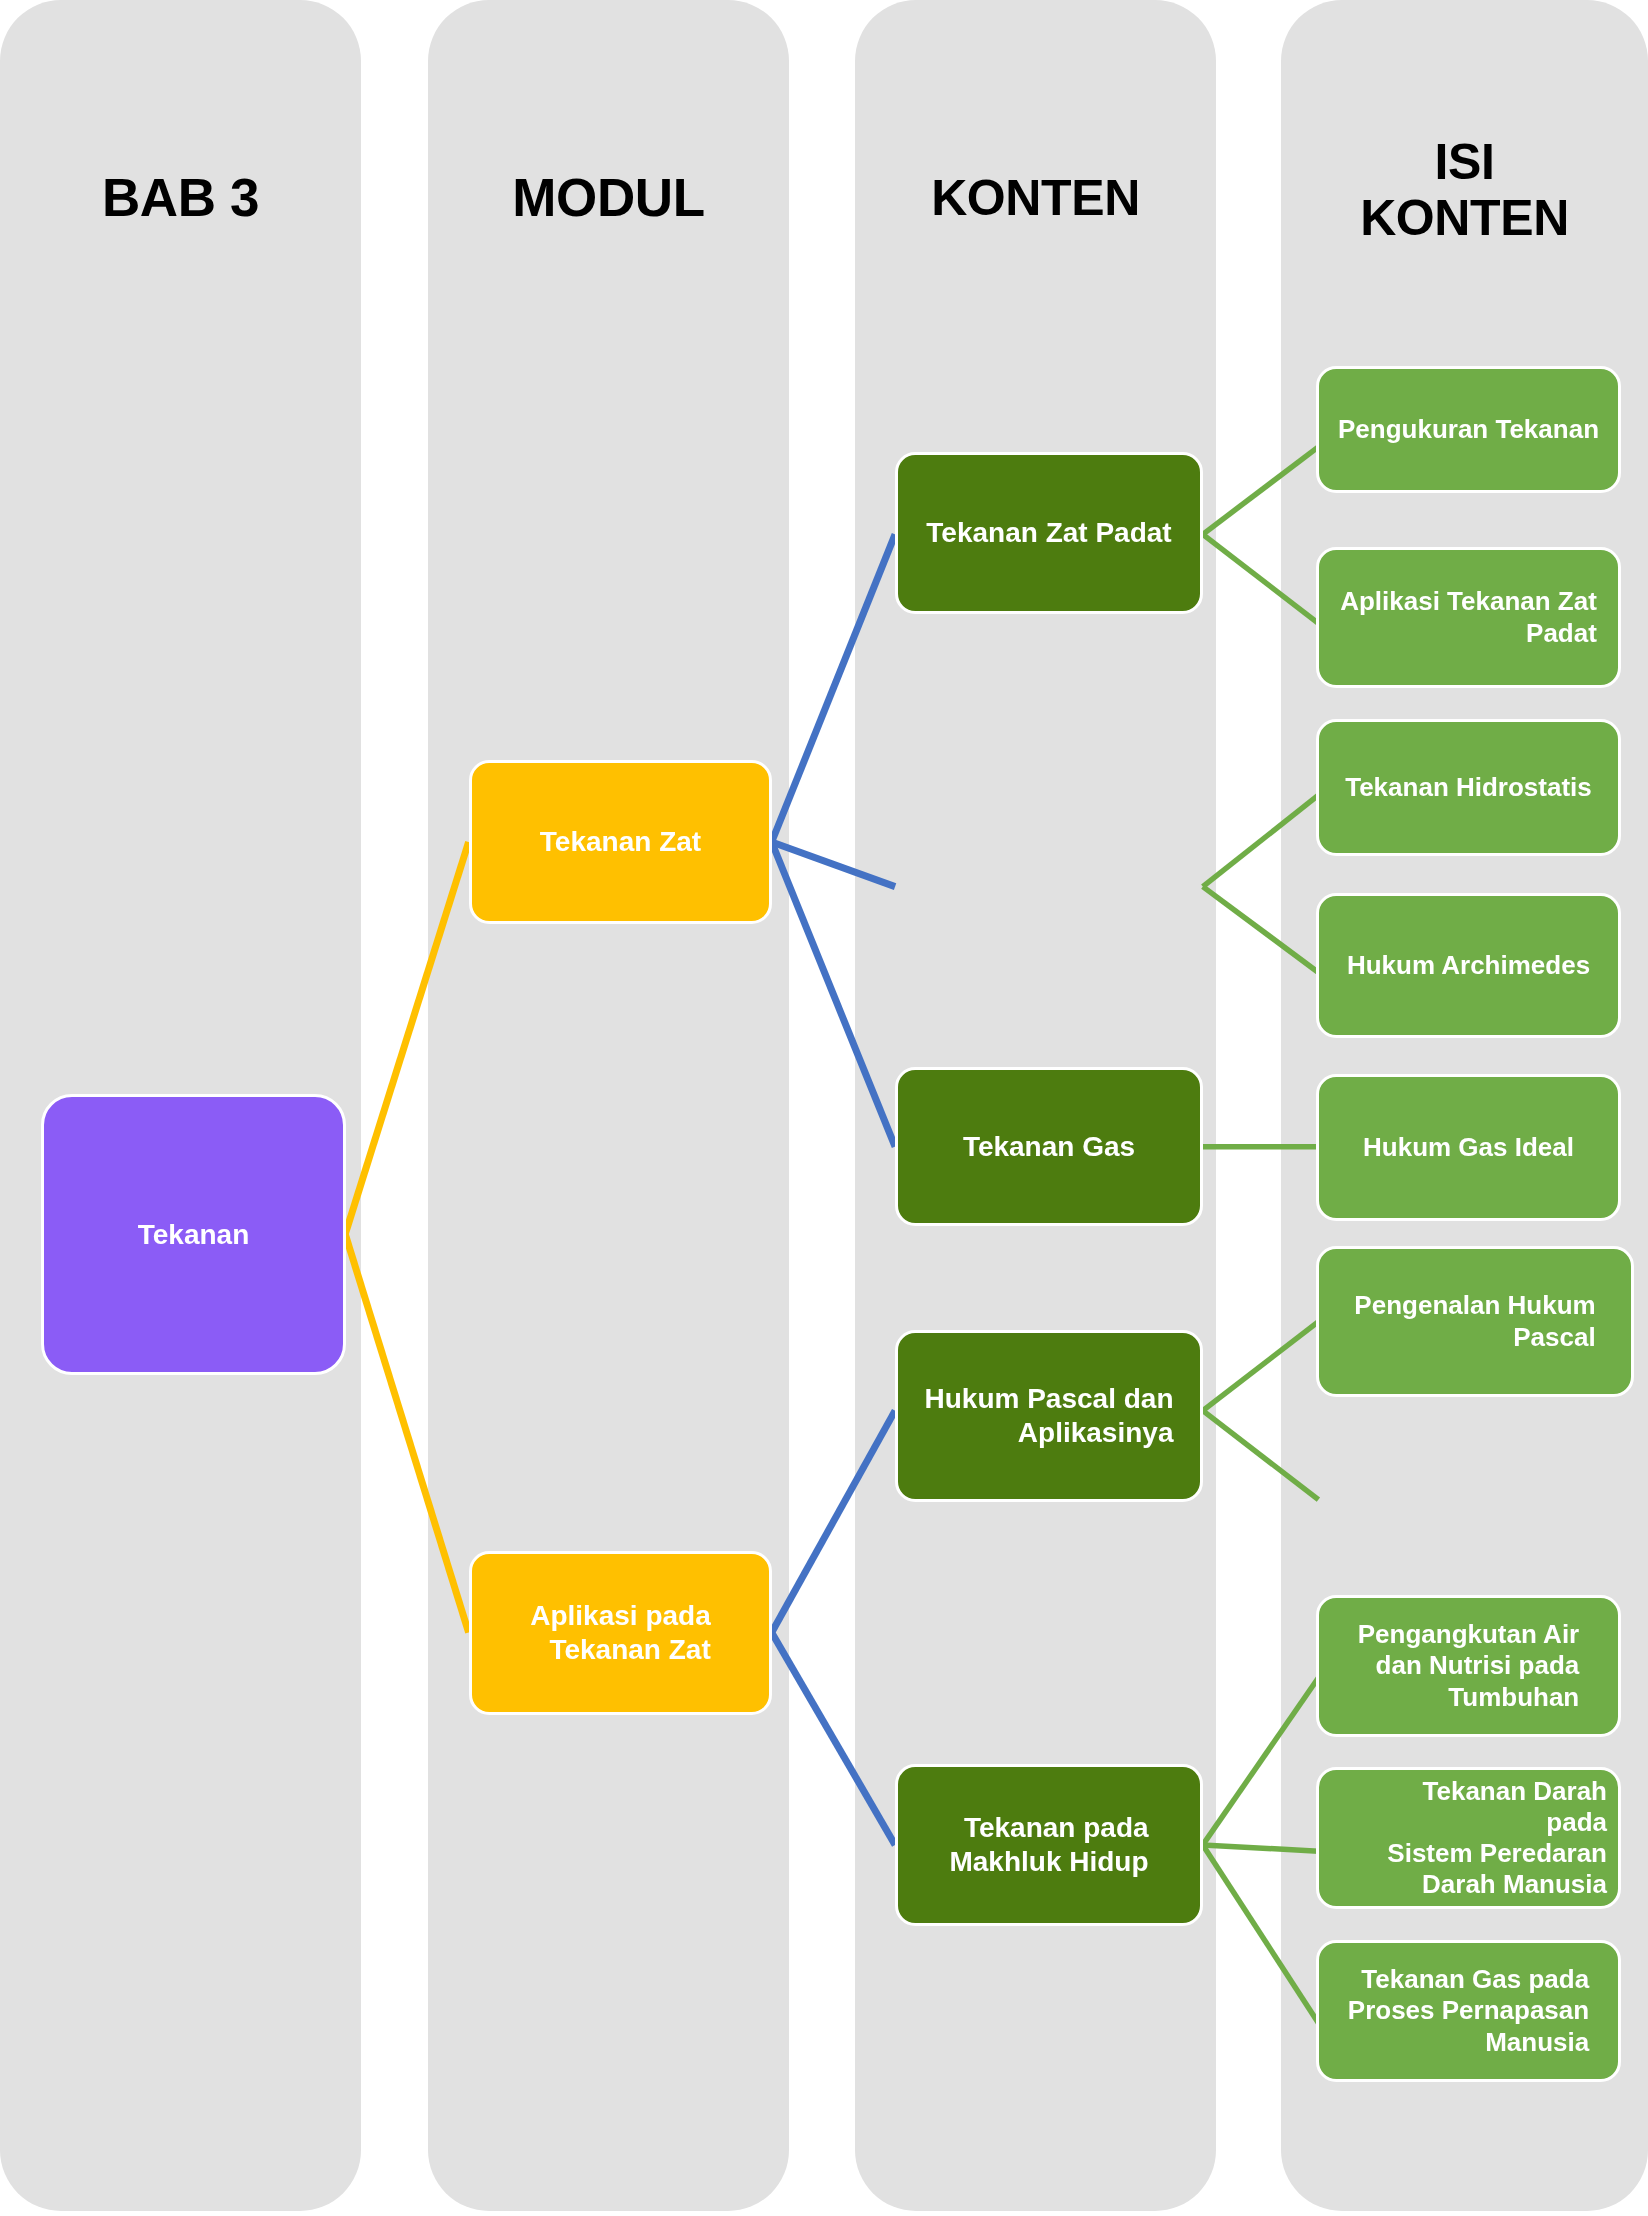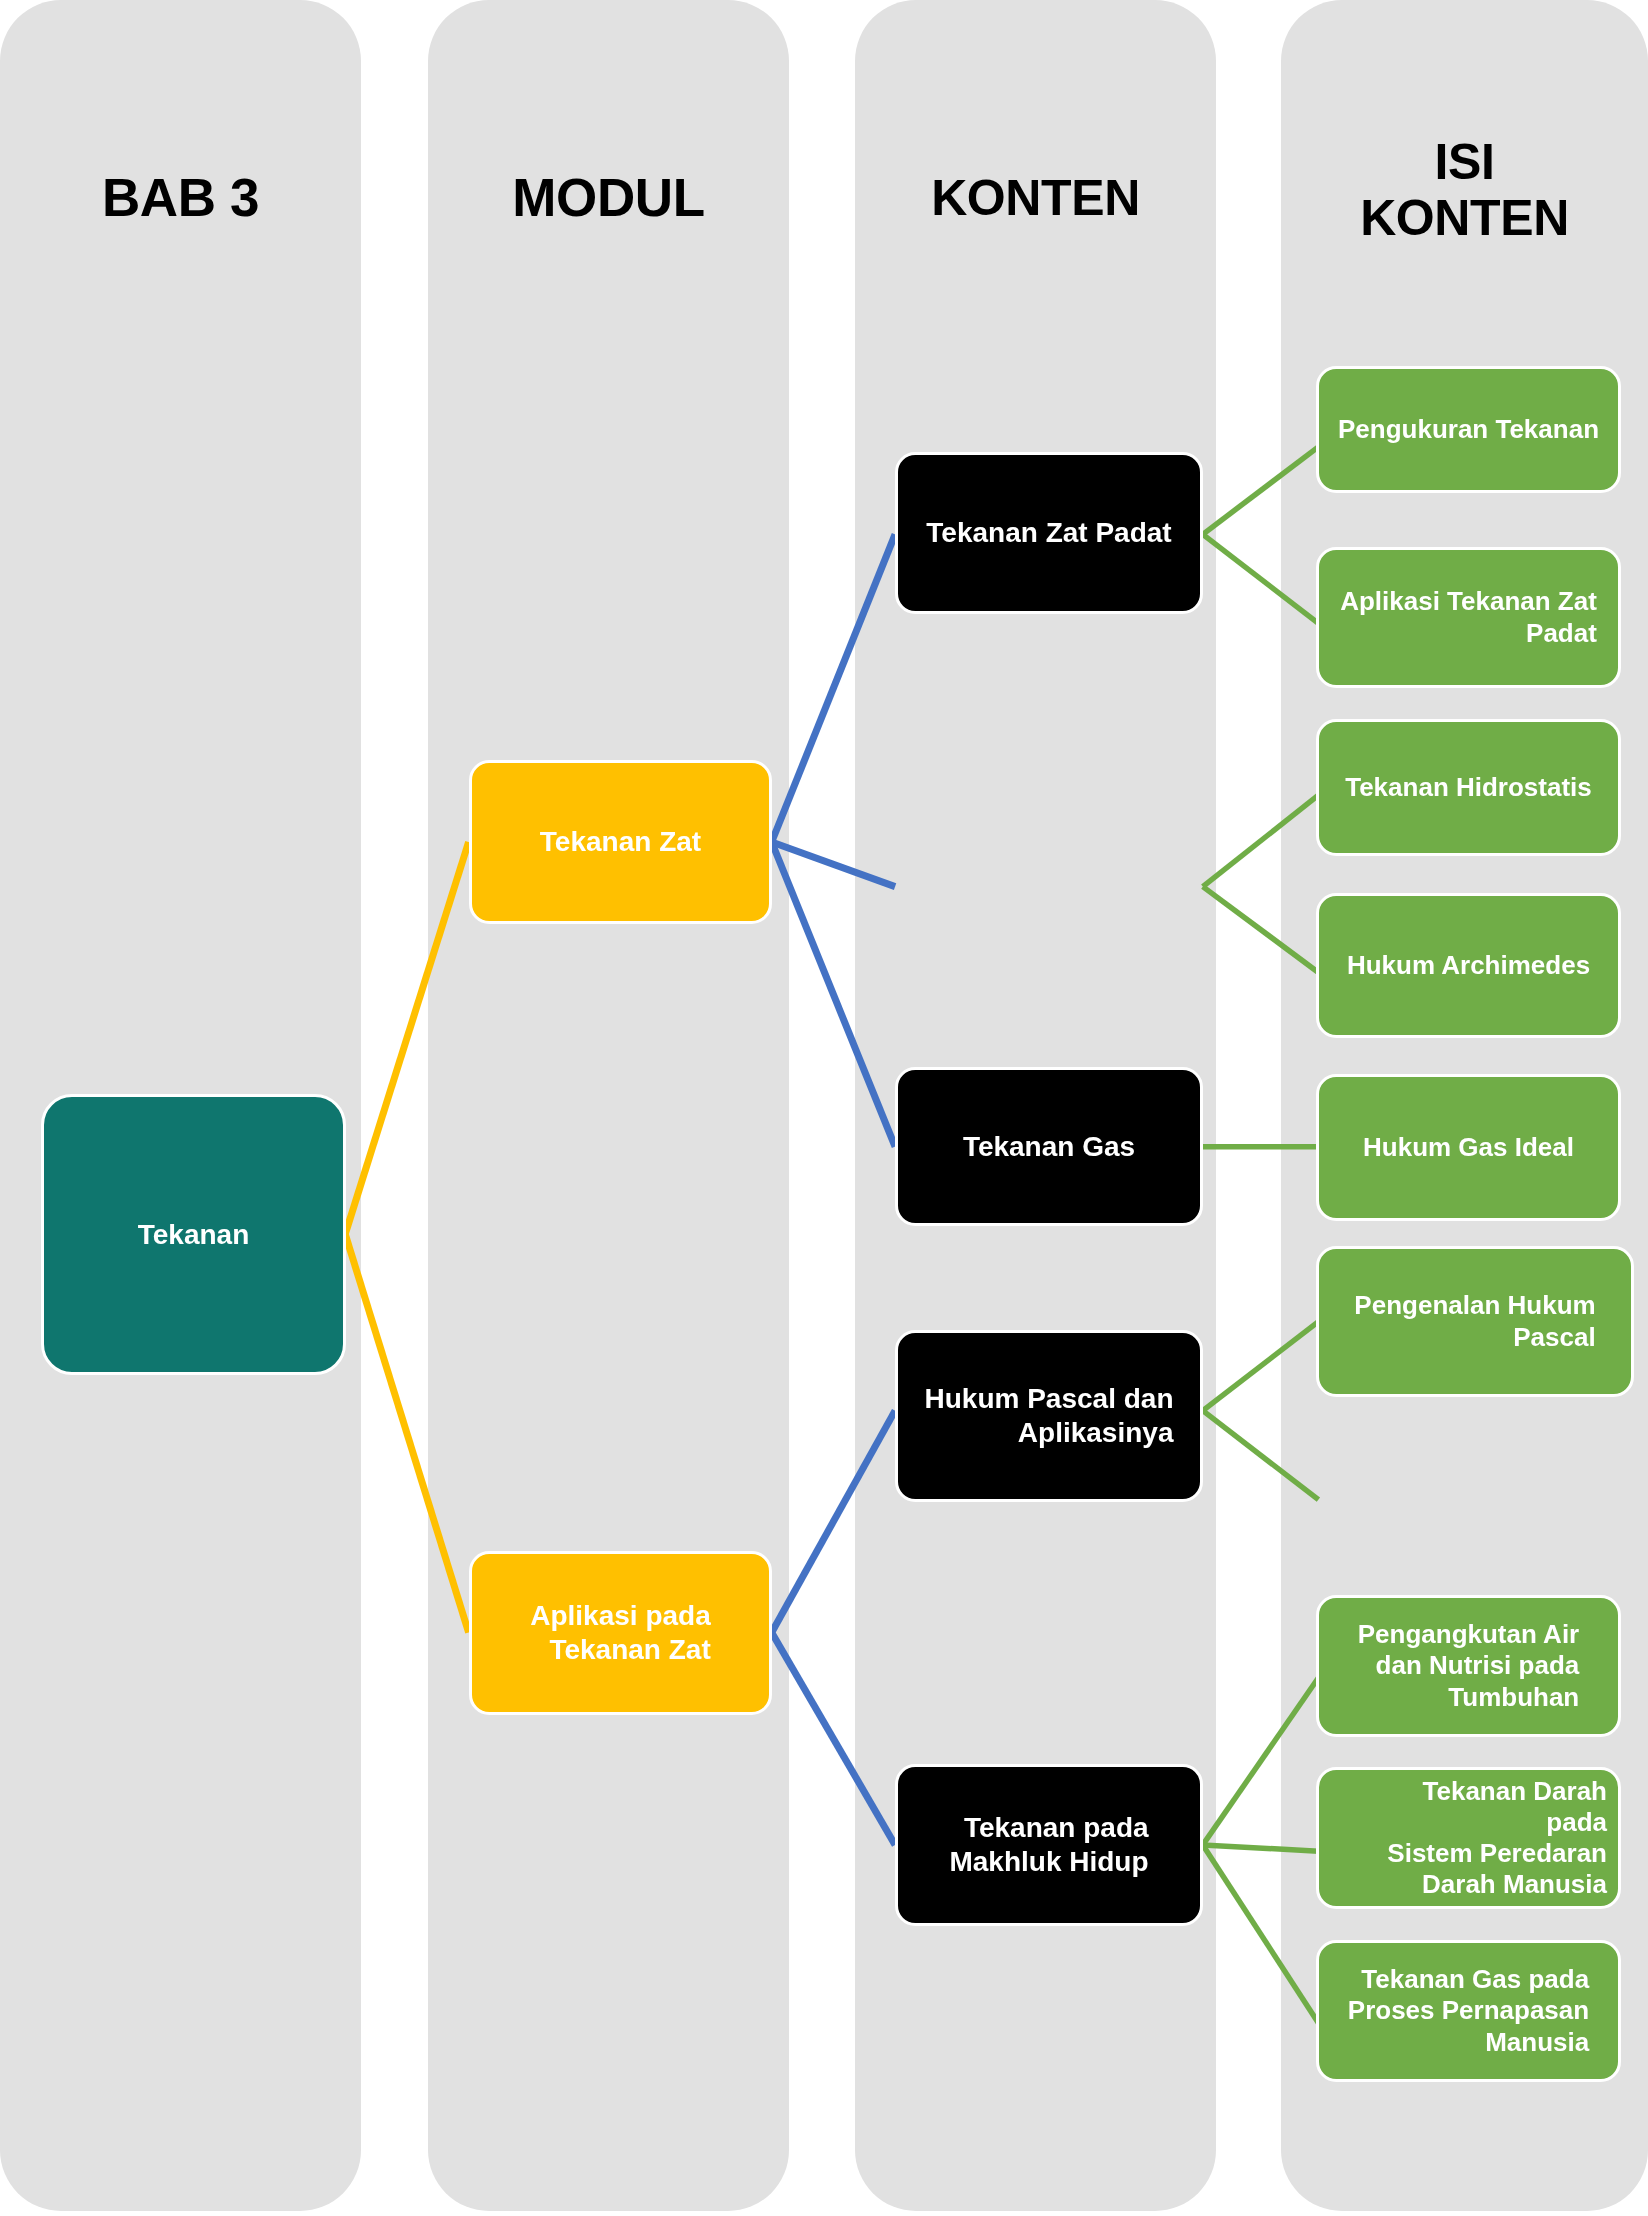--- a/index.html
+++ b/index.html
@@ -53,23 +53,23 @@
     justify-content: center;
     text-align: right;
     color: #FFFFFF;
     font-weight: bold;
     border: 3.9px solid #FFFFFF;
     border-radius: 20.3px;
     line-height: 1.2;
     padding: 3.1px 11px;
     white-space: pre-line;
   }
-  .node.root   { background: #0f766e; border-radius: 31px; }
+  .node.root   { background: #8b5cf6; border-radius: 31px; }
   .node.module { background: #FFC000; }
-  .node.konten { background: #000000; }
+  .node.konten { background: #4d7c0f; }
   .node.isi    { background: #70AD47; }
 </style>
 </head>
 <body>
 
 <div id="stage">
 
   <div class="lane" style="left:0px;    width:361px;"></div>
   <div class="lane" style="left:428px;  width:361px;"></div>
   <div class="lane" style="left:855px; width:361px;"></div>

